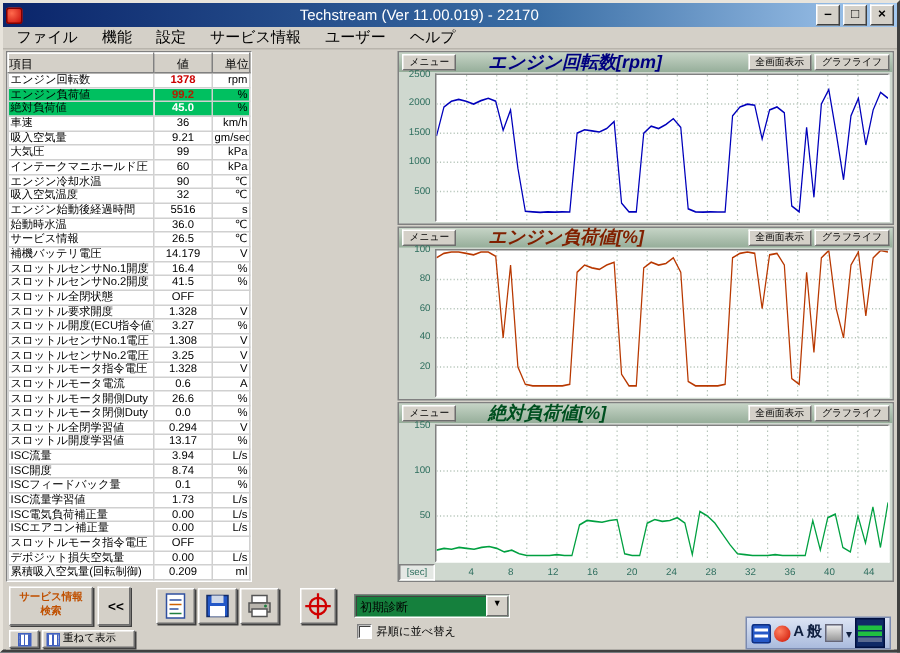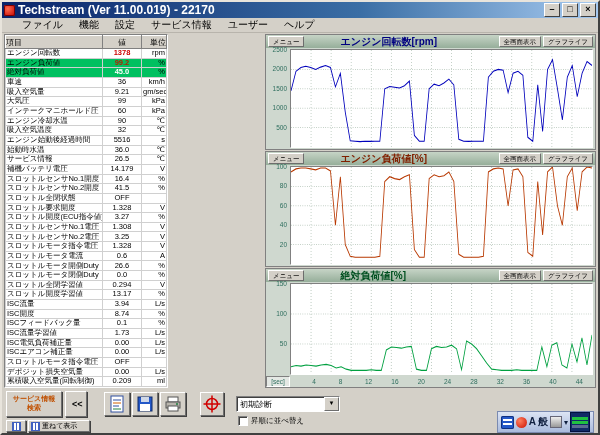--- a/index.html
+++ b/index.html
@@ -2,42 +2,42 @@
 <html><head>
 <meta charset="utf-8">
 <style>
   html,body{margin:0;padding:0;}
   body{width:600px;height:435px;overflow:hidden;background:#3a6ea5;
        font-family:"Liberation Sans","DejaVu Sans",sans-serif;-webkit-font-smoothing:none;}
   .window{position:absolute;inset:0;background:#d4d0c8;border:2px solid;border-color:#e8e4dc #404040 #404040 #e8e4dc;box-sizing:border-box;}
   
   .titlebar{height:16px;background:linear-gradient(90deg,#0a246a,#3a6ea5 60%,#a6caf0);display:flex;align-items:center;padding:0 2px;gap:3px;}
   .app-icon{width:11px;height:11px;background:radial-gradient(circle at 35% 35%,#ff6a4d,#c00000);border-radius:2px;flex:0 0 auto;box-shadow:inset 0 0 0 1px #800000;}
-  .title-text{color:#fff;font-size:12px;font-weight:bold;flex:1;white-space:nowrap;overflow:hidden;}
+  .title-text{color:#fff;font-size:10px;font-weight:normal;flex:1;white-space:nowrap;overflow:hidden;text-align:center;}
   .win-controls{display:flex;gap:2px;}
   .win-btn{width:14px;height:12px;background:#d4d0c8;border:1px solid;border-color:#fff #404040 #404040 #fff;font-size:9px;line-height:10px;text-align:center;font-weight:bold;color:#000;cursor:default;}
   
-  .menubar{height:14px;display:flex;align-items:center;font-size:10px;background:#d4d0c8;border-bottom:1px solid #b8b4ac;padding-left:12px;}
+  .menubar{height:14px;display:flex;align-items:center;font-size:10px;background:#d4d0c8;border-bottom:1px solid #b8b4ac;padding-left:1px;}
   .menu-item{padding:0 8px;}
   
   .content{position:absolute;top:32px;left:2px;right:2px;bottom:45px;display:flex;gap:47px;}
   .left-panel{width:162px;display:flex;flex-direction:column;background:#fff;border:1px solid;border-color:#808080 #fff #fff #808080;}
   table.data-table{border-collapse:collapse;table-layout:fixed;width:100%;height:100%;background:#fff;}
   table.data-table th{background:#d4d0c8;border:1px solid;border-color:#fff #808080 #808080 #fff;font-size:8px;font-weight:normal;height:12px;padding:0;}
   table.data-table td{border:1px solid #d0d0d0;font-size:7.5px;line-height:8.5px;padding:0 1px;white-space:nowrap;overflow:hidden;}
   .c-item{width:96px;text-align:left;}
   .c-value{width:38px;text-align:center;}
   .c-unit{width:24px;text-align:right;}
   .splitter{width:3px;background:#d4d0c8;cursor:ew-resize;}
   .charts{flex:1;display:flex;flex-direction:column;}
   .chart-panel{height:118px;display:flex;flex-direction:column;background:#cfd8cf;border:1px solid #808080;box-sizing:border-box;margin-bottom:1px;}
   .chart-panel.with-axis{height:122px;margin-bottom:0;}
   .chart-header{height:13px;display:flex;align-items:center;background:linear-gradient(#c6d4c6,#96ae9a);gap:2px;padding:0 2px;}
   .hbtn{height:11px;background:#d4d0c8;border:1px solid;border-color:#fff #6d6d6d #6d6d6d #fff;font-size:6.5px;line-height:9px;padding:0 4px;font-family:inherit;cursor:default;}
-  .chart-title{font-size:10px;font-weight:bold;margin-left:34px;white-space:nowrap;}
+  .chart-title{font-size:12px;font-weight:bold;margin-left:19px;white-space:nowrap;font-style:italic;}
   .flexspace{flex:1;}
   .chart-body{flex:1;display:flex;min-height:0;}
   .ylabels{width:24px;position:relative;}
   .ytick{position:absolute;right:3px;font-size:6.5px;color:#2e6e5e;line-height:7px;}
   .plot{flex:1;position:relative;background:#fff;border:1px solid;border-color:#808080 #fff #fff #808080;margin:1px 2px 1px 0;min-width:0;}
   .plot svg{position:absolute;inset:0;}
   .xaxis-row{height:11px;display:flex;align-items:center;}
   .sec-box{width:22px;height:9px;border:1px solid;border-color:#808080 #fff #fff #808080;font-size:6.5px;line-height:9px;text-align:center;color:#2e6e5e;background:#e4e8e4;}
   .xlabels{flex:1;position:relative;height:100%;}
   .xtick{position:absolute;top:2px;font-size:6.5px;color:#2e6e5e;}
@@ -45,21 +45,21 @@
   .bottombar{position:absolute;left:2px;right:2px;bottom:0;height:44px;background:#d4d0c8;}
   .btn3d{position:absolute;background:#d4d0c8;border:1px solid;border-color:#fff #6d6d6d #6d6d6d #fff;box-shadow:1px 1px 0 #404040;font-family:inherit;cursor:default;}
   .service-btn{left:2px;top:2px;width:56px;height:26px;font-size:7px;line-height:1.25;color:#c05000;font-weight:bold;text-align:center;padding:0;}
   .collapse-btn{left:61px;top:2px;width:22px;height:26px;font-size:9px;font-weight:bold;text-align:center;}
   .mini-btn{left:2px;top:31px;width:20px;height:12px;padding:0;}
   .overlay-btn{left:24px;top:31px;width:62px;height:12px;font-size:7px;line-height:10px;display:flex;align-items:center;gap:2px;padding:0 2px;}
   .grid-ico{display:inline-block;width:7px;height:7px;background:
      repeating-linear-gradient(90deg,#4060c0 0 1px,#fff 1px 3px),
      repeating-linear-gradient(#4060c0 0 1px,#fff 1px 3px);border:1px solid #4060c0;}
   .icon-btn{top:3px;width:26px;height:24px;display:flex;align-items:center;justify-content:center;padding:0;}
-  .dropdown{position:absolute;left:232px;top:7px;width:102px;height:14px;background:#ffffff;border:1px solid;border-color:#808080 #fff #fff #808080;box-shadow:inset 1px 1px 0 #404040;display:flex;align-items:center;font-size:8px;}
+  .dropdown{position:absolute;left:232px;top:7px;width:102px;height:14px;background:#15803d;border:1px solid;border-color:#808080 #fff #fff #808080;box-shadow:inset 1px 1px 0 #404040;display:flex;align-items:center;font-size:8px;}
   .dd-text{flex:1;padding-left:3px;white-space:nowrap;overflow:hidden;}
   .dd-arrow{width:13px;height:12px;background:#d4d0c8;border:1px solid;border-color:#fff #6d6d6d #6d6d6d #fff;font-size:6px;line-height:11px;text-align:center;}
   .check-row{position:absolute;left:234px;top:27px;display:flex;align-items:center;gap:3px;font-size:7.5px;}
   .checkbox{width:8px;height:8px;background:#fff;border:1px solid;border-color:#808080 #fff #fff #808080;box-shadow:inset 1px 1px 0 #404040;}
   
   .ime-bar{position:absolute;right:2px;top:22px;height:20px;display:flex;align-items:center;gap:2px;background:linear-gradient(#dce4f4,#aabbdd);border:1px solid #7a8ab0;padding:0 3px;}
   .ime-kbd{width:13px;height:13px;background:#2458c8;border-radius:2px;box-shadow:inset 0 0 0 1px #103080;position:relative;}
   .ime-kbd::after{content:"";position:absolute;left:2px;right:2px;top:3px;height:2px;background:#fff;box-shadow:0 4px 0 #fff;}
   .ime-red{width:11px;height:11px;border-radius:50%;background:radial-gradient(circle at 35% 35%,#ff8060,#cc1000);}
   .ime-letter{font-size:10px;font-weight:bold;color:#102040;line-height:18px;}

